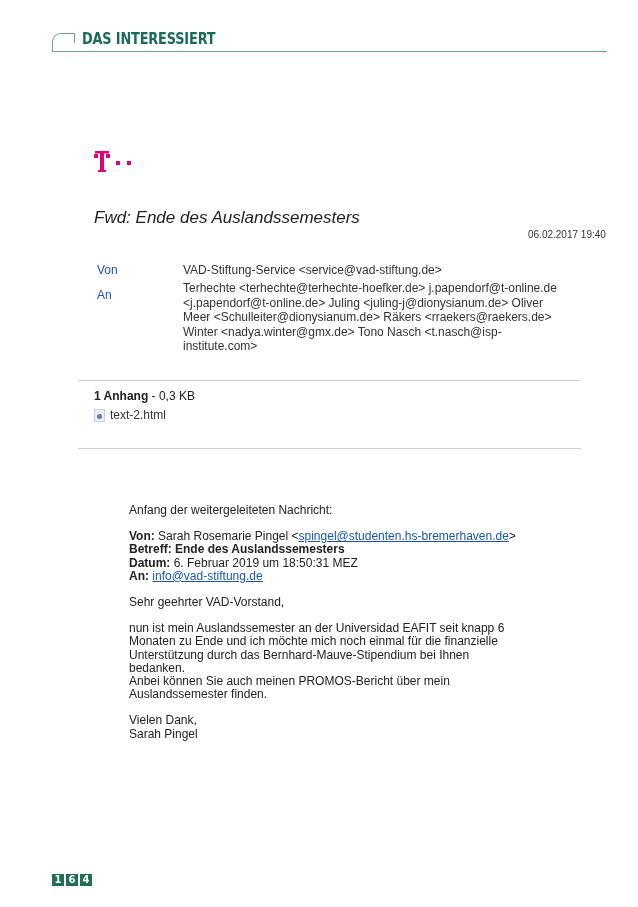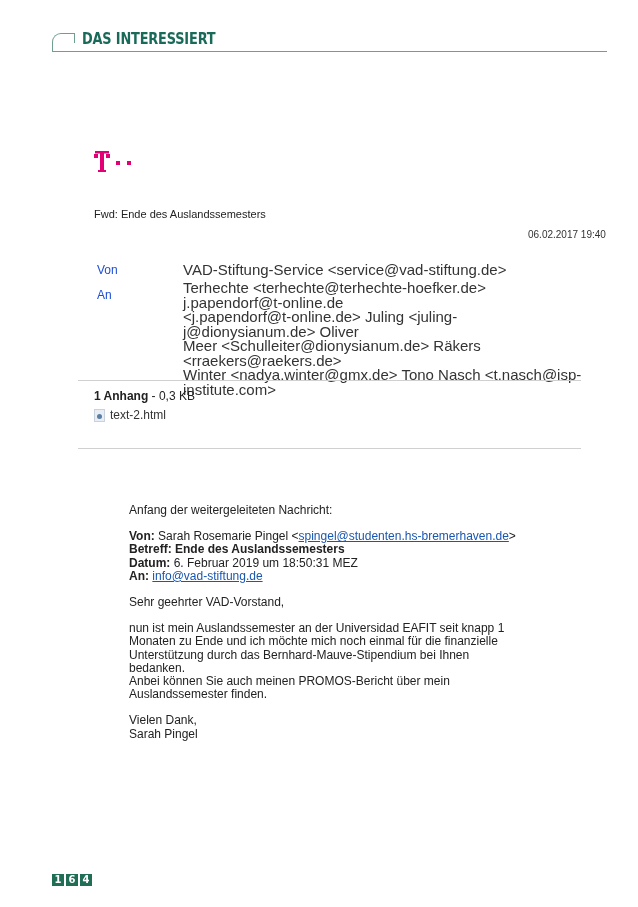--- a/index.html
+++ b/index.html
@@ -8,25 +8,25 @@
 
   
   .hdr-line { left:52px; top:51px; width:555px; height:0; border-top:1.5px solid #6f9e93; }
   .hdr-tab { left:52px; top:33px; width:22px; height:18px; border-left:1.5px solid #6f9e93; border-top:1.5px solid #6f9e93; border-top-left-radius:9px; box-sizing:border-box; }
   .hdr-tick { left:74px; top:33px; width:0; height:10px; border-left:1.5px solid #6f9e93; }
   .hdr-title { left:82px; top:30px; font-size:15px; font-weight:bold; color:#1a6a5a; letter-spacing:-0.2px; font-family:"DejaVu Sans", sans-serif; transform:scaleX(0.86); transform-origin:left center; }
 
   
   .logo { left:94px; top:150px; width:50px; height:24px; }
 
-  .subject { left:94px; top:208px; font-size:11px; color:#222; }
+  .subject { left:94px; top:208px; font-size:17px; color:#222;font-style:italic; }
   .date { left:484px; top:229px; font-size:10px; color:#333;margin-left:44px; }
 
   .lbl { font-size:12px; color:#1d4ed8; }
-  .val { font-size:15px; color:#333; line-height:14.5px; }
+  .val { font-size:12px; color:#333; line-height:14.5px; }
 
   .sep { left:78px; width:503px; height:0; border-top:1px solid #d0d0d0; }
 
   .att-head { left:94px; top:389px; font-size:12px; color:#222; }
   .att-file { left:94px; top:408px; font-size:12px; color:#333; display:flex; align-items:center; gap:5px;text-align:right; }
   .file-icon { width:11px; height:13px; background:#e8eef4; border:1px solid #c8d2dc; box-sizing:border-box; position:relative; }
   .file-icon:after { content:""; position:absolute; left:2px; top:4px; width:5px; height:5px; border-radius:50%; background:#5b7ea4; }
 
   .body-block { left:129px; top:488px; width:420px; font-size:12px; color:#222; line-height:13.2px;margin-top:16px; }
   .body-block p { margin:0; }
@@ -91,21 +91,21 @@
   </p>
   <p>
     <span class="b">Datum:</span><span> 6. Februar 2019 um 18:50:31 MEZ</span>
   </p>
   <p>
     <span class="b">An:</span> <a class="lnk">info@vad-stiftung.de</a>
   </p>
   <div class="gap"></div>
   <p>Sehr geehrter VAD-Vorstand,</p>
   <div class="gap"></div>
-  <p>nun ist mein Auslandssemester an der Universidad EAFIT seit knapp 1</p>
+  <p>nun ist mein Auslandssemester an der Universidad EAFIT seit knapp 6</p>
   <p>Monaten zu Ende und ich möchte mich noch einmal für die finanzielle</p>
   <p>Unterstützung durch das Bernhard-Mauve-Stipendium bei Ihnen</p>
   <p>bedanken.</p>
   <p>Anbei können Sie auch meinen PROMOS-Bericht über mein</p>
   <p>Auslandssemester finden.</p>
   <div class="gap"></div>
   <p>Vielen Dank,</p>
   <p>Sarah Pingel</p>
 </div>
 

